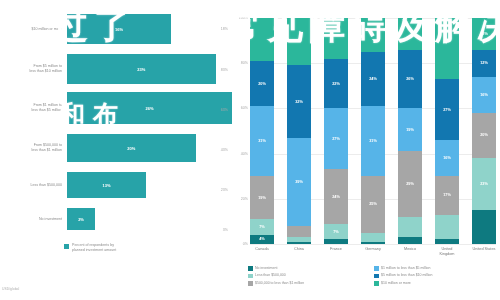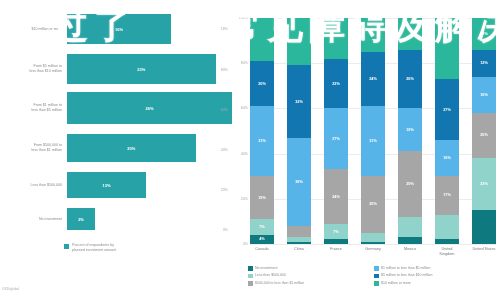--- a/index.html
+++ b/index.html
@@ -320,14 +320,15 @@
           <span class="rc-lit">$10 million or more</span>
         </div>
       </div>
   </div>
 
   <div class="cjk" id="cjk-title">
     <span>过了</span>
     <span style="display:inline-block;width:52px;"></span>
     <span>常见障碍及解决</span>
   </div>
+  <div class="cjk" id="cjk-mid">和布</div>
 
 </div>
 
 </body></html>

